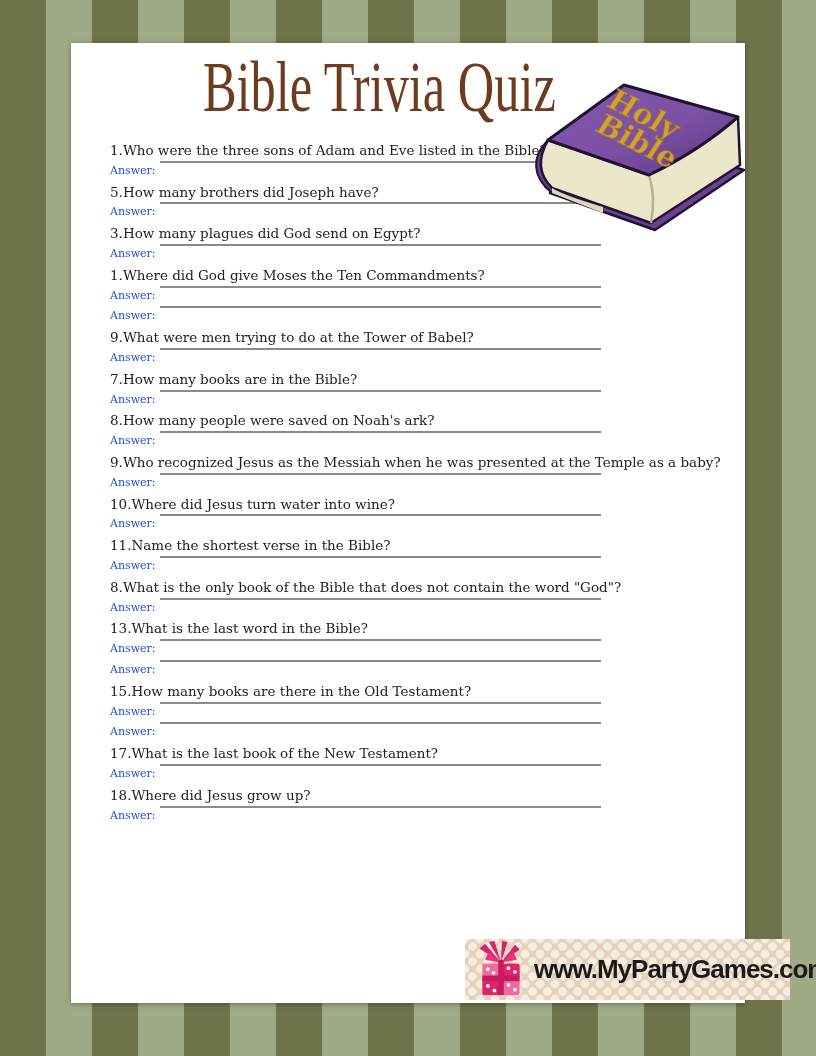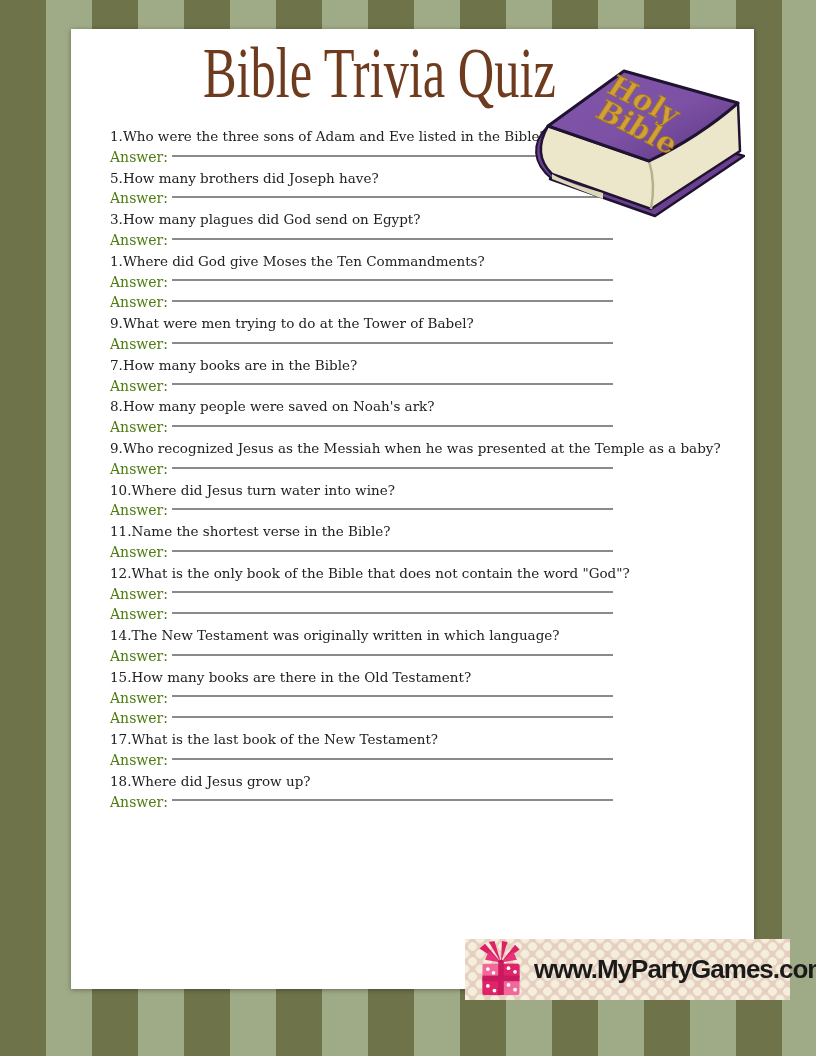--- a/index.html
+++ b/index.html
@@ -4,44 +4,43 @@
 <style>
   html,body{margin:0;padding:0;}
   body{
     width:816px;height:1056px;position:relative;overflow:hidden;
     font-family:"DejaVu Serif", serif;
     background:repeating-linear-gradient(to right,
       #6e734a 0px, #6e734a 46px,
       #9fab87 46px, #9fab87 92px);
   }
   .paper{
-    position:absolute;left:71px;top:29px;width:674px;height:960px;
+    position:absolute;left:71px;top:43px;width:674px;height:960px;
     background:#ffffff;box-shadow:0 1px 5px rgba(0,0,0,.35);
     overflow:hidden;
-    padding-left:9px;
   }
   .page-title{
     position:absolute;top:6px;left:0;width:624px;margin:0;padding:0 50px 0 0;
     text-align:center;font-family:"Liberation Serif", serif;font-weight:400;
     font-size:72px;line-height:76px;color:#6e3b1e;white-space:nowrap;
     transform:scaleX(.70);transform-origin:300px 50%;
   }
   .book{
     position:absolute;left:452px;top:24px;width:222px;height:168px;z-index:3;
   }
   .questions{
     position:absolute;left:39px;top:97px;width:620px;z-index:1;
   }
   .q-text{
     font-size:13.5px;line-height:20.8px;height:20.8px;color:#212121;
     white-space:nowrap;
   }
   .a-row{
-    display:flex;align-items:center;height:20.8px;line-height:20.8px;
-    font-size:14px;color:#4d7c0f;
+    display:flex;align-items:flex-start;height:20.8px;line-height:20.8px;
+    font-size:11px;color:#1d4ed8;
   }
   .a-label{flex:0 0 auto;}
   .a-line{
     flex:0 0 441px;margin-left:4px;margin-bottom:3px;height:0;
     border-bottom:2px solid #8a8a8a;
   }
   .brand-banner{
     position:absolute;left:465px;top:939px;width:325px;height:61px;z-index:5;
     background-color:#e4cfc1;
     background-image:
@@ -175,36 +174,36 @@
 
   <div class="q">
     <div class="q-text">11.Name the shortest verse in the Bible?</div>
     <div class="a-row">
       <span class="a-label">Answer:</span>
       <span class="a-line"></span>
     </div>
   </div>
 
   <div class="q">
-    <div class="q-text">12.What is the only book of the Bible that does not contain the word "God"?</div>
-    <div class="a-row">
-      <span class="a-label">Answer:</span>
-      <span class="a-line"></span>
-    </div>
-  </div>
-
-  <div class="q">
-    <div class="a-row">
-      <span class="a-label">Answer:</span>
-      <span class="a-line"></span>
-    </div>
-  </div>
-
-  <div class="q">
-    <div class="q-text">14.The New Testament was originally written in which language?</div>
+    <div class="q-text">8.What is the only book of the Bible that does not contain the word "God"?</div>
+    <div class="a-row">
+      <span class="a-label">Answer:</span>
+      <span class="a-line"></span>
+    </div>
+  </div>
+
+  <div class="q">
+    <div class="q-text">13.What is the last word in the Bible?</div>
+    <div class="a-row">
+      <span class="a-label">Answer:</span>
+      <span class="a-line"></span>
+    </div>
+  </div>
+
+  <div class="q">
     <div class="a-row">
       <span class="a-label">Answer:</span>
       <span class="a-line"></span>
     </div>
   </div>
 
   <div class="q">
     <div class="q-text">15.How many books are there in the Old Testament?</div>
     <div class="a-row">
       <span class="a-label">Answer:</span>

